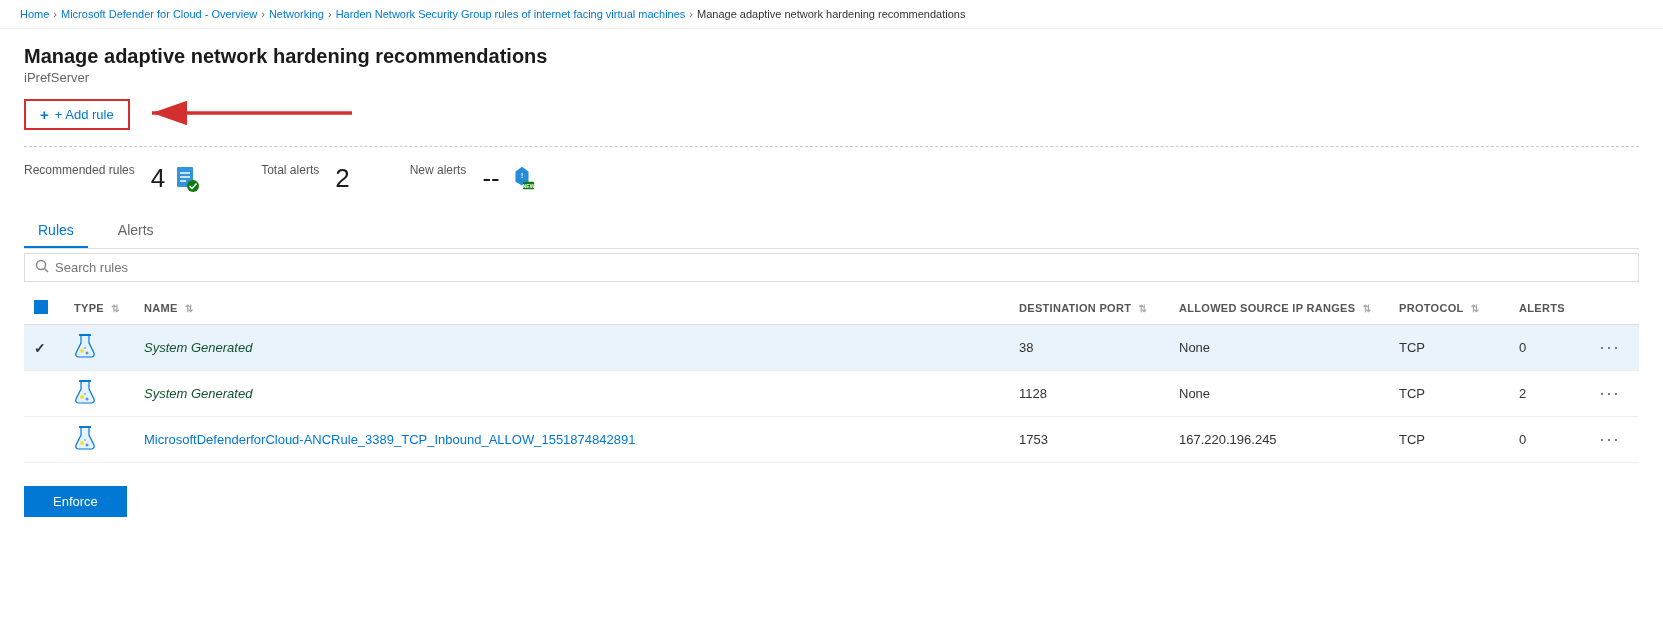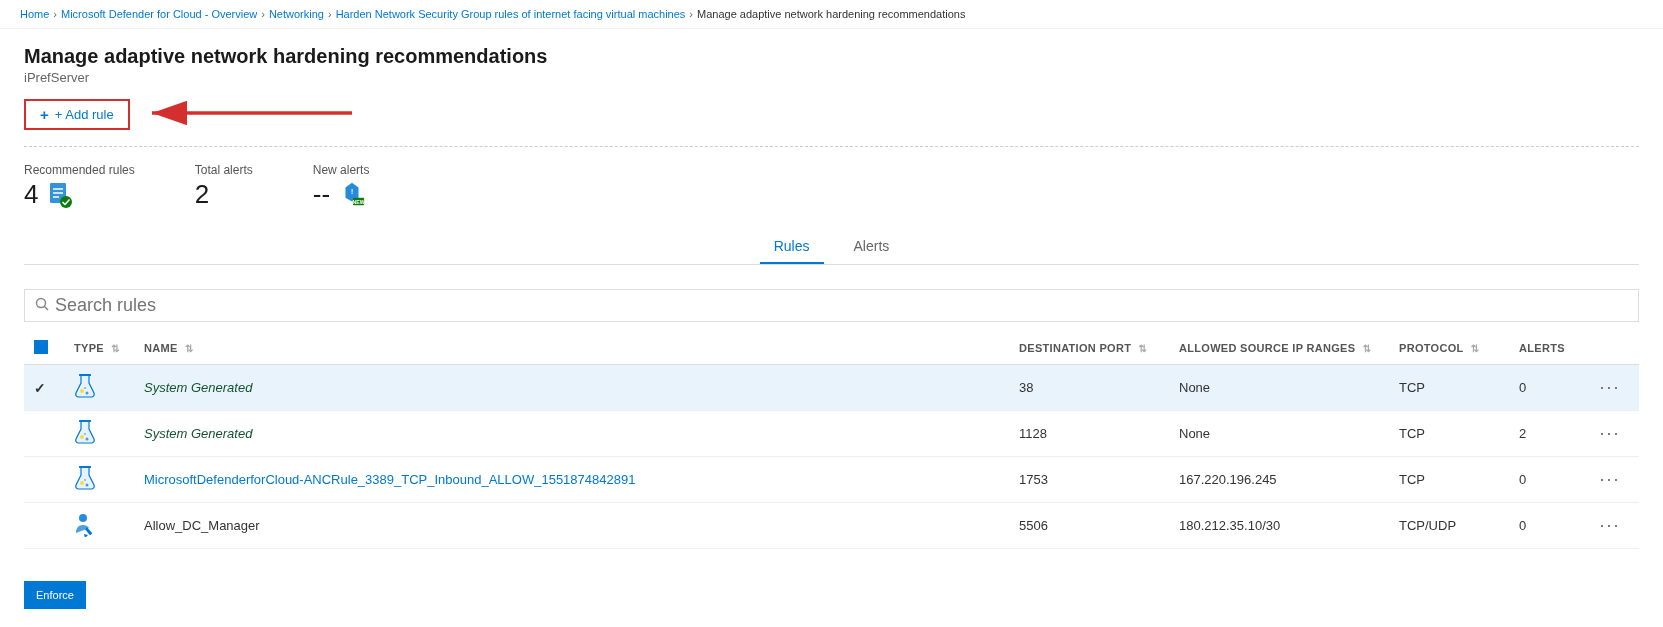--- a/index.html
+++ b/index.html
@@ -55,43 +55,42 @@
       border-bottom: 1px dashed #ccc;
       padding-bottom: 16px;
     }
 
     .stats-row {
       display: flex;
       gap: 60px;
       margin-bottom: 20px;
       margin-top: 4px;
     }
-    .stat-item { display: flex; flex-direction: column; gap: 2px; }
+    .stat-item { display: flex; flex-direction: row; gap: 16px; }
     .stat-label { font-size: 12px; color: #555; }
     .stat-value-row { display: flex; align-items: center; gap: 8px; }
     .stat-number { font-size: 26px; font-weight: 300; color: #1a1a1a; }
 
     
     .icon-rules-badge {
       width: 28px; height: 28px;
       display: inline-flex; align-items: center; justify-content: center;
       position: relative;
     }
     .icon-new-badge {
       width: 28px; height: 28px;
       display: inline-flex; align-items: center; justify-content: center;
       position: relative;
     }
 
     .tabs-row {
       display: flex;
       gap: 16px;
       border-bottom: 1px solid #ddd;
-      margin-bottom: 24px;
-      justify-content: center;
+      margin-bottom: 4px;
     }
     .tab {
       padding: 8px 14px;
       font-size: 14px;
       cursor: pointer;
       color: #666;
       border-bottom: 2px solid transparent;
     }
     .tab.active {
       color: #0078d4;
@@ -104,21 +103,21 @@
       align-items: center;
       border: 1px solid #ddd;
       padding: 5px 10px;
       margin-bottom: 10px;
       width: 100%;
       gap: 6px;
     }
     .search-input {
       border: none;
       outline: none;
-      font-size: 18px;
+      font-size: 13px;
       color: #3b82f6;
       flex: 1;
     }
 
     .table-container { width: 100%; }
     table { width: 100%; border-collapse: collapse; font-size: 13px; }
     thead tr { background: #fff; border-bottom: 1px solid #ddd; }
     th {
       text-align: left;
       padding: 8px 10px;
@@ -150,26 +149,26 @@
       display: inline-block;
       border: 1px solid #0078d4;
     }
 
     .name-link { color: #0078d4; text-decoration: none; }
     .name-italic { font-style: italic; color: #14532d; }
 
     .dots-menu { color: #666; cursor: pointer; font-size: 18px; letter-spacing: 1px; }
 
     .enforce-btn {
-      margin-top: 32px;
+      margin-top: 23px;
       background: #0078d4;
       color: #fff;
       border: none;
-      padding: 8px 12px;
-      font-size: 11px;
+      padding: 8px 29px;
+      font-size: 13px;
       cursor: pointer;
       font-weight: 500;
     }
 
     
     .red-arrow {
       display: inline-block;
       vertical-align: middle;
       margin-left: 12px;
     }
@@ -371,43 +370,19 @@
           </td>
           <td class="col-dest">1753</td>
           <td class="col-source">167.220.196.245</td>
           <td class="col-protocol">TCP</td>
           <td class="col-alerts">0</td>
           <td class="col-actions">
             <span class="dots-menu">···</span>
           </td>
         </tr>
 
-        <tr>
-          <td class="col-checkbox"></td>
-          <td class="col-type">
-            
-            <svg width="22" height="26" viewBox="0 0 22 26">
-
-              <circle cx="9" cy="7" r="4" fill="#0078d4" opacity="0.85"></circle>
-              <path d="M2 22 Q2 14 9 14 Q13 14 15 17" fill="#0078d4" opacity="0.7"></path>
-
-              <rect x="13" y="16" width="3" height="8" rx="0.5" fill="#0078d4" transform="rotate(-40 15 20)"></rect>
-              <polygon points="10,23 11,27 14,24" fill="#0078d4"></polygon>
-            </svg>
-          </td>
-          <td class="col-name">
-            <span>Allow_DC_Manager</span>
-          </td>
-          <td class="col-dest">5506</td>
-          <td class="col-source">180.212.35.10/30</td>
-          <td class="col-protocol">TCP/UDP</td>
-          <td class="col-alerts">0</td>
-          <td class="col-actions">
-            <span class="dots-menu">···</span>
-          </td>
-        </tr>
       </tbody>
     </table>
   </div>
 
   
   <button class="enforce-btn">Enforce</button>
 </div>
 
 </body></html>

